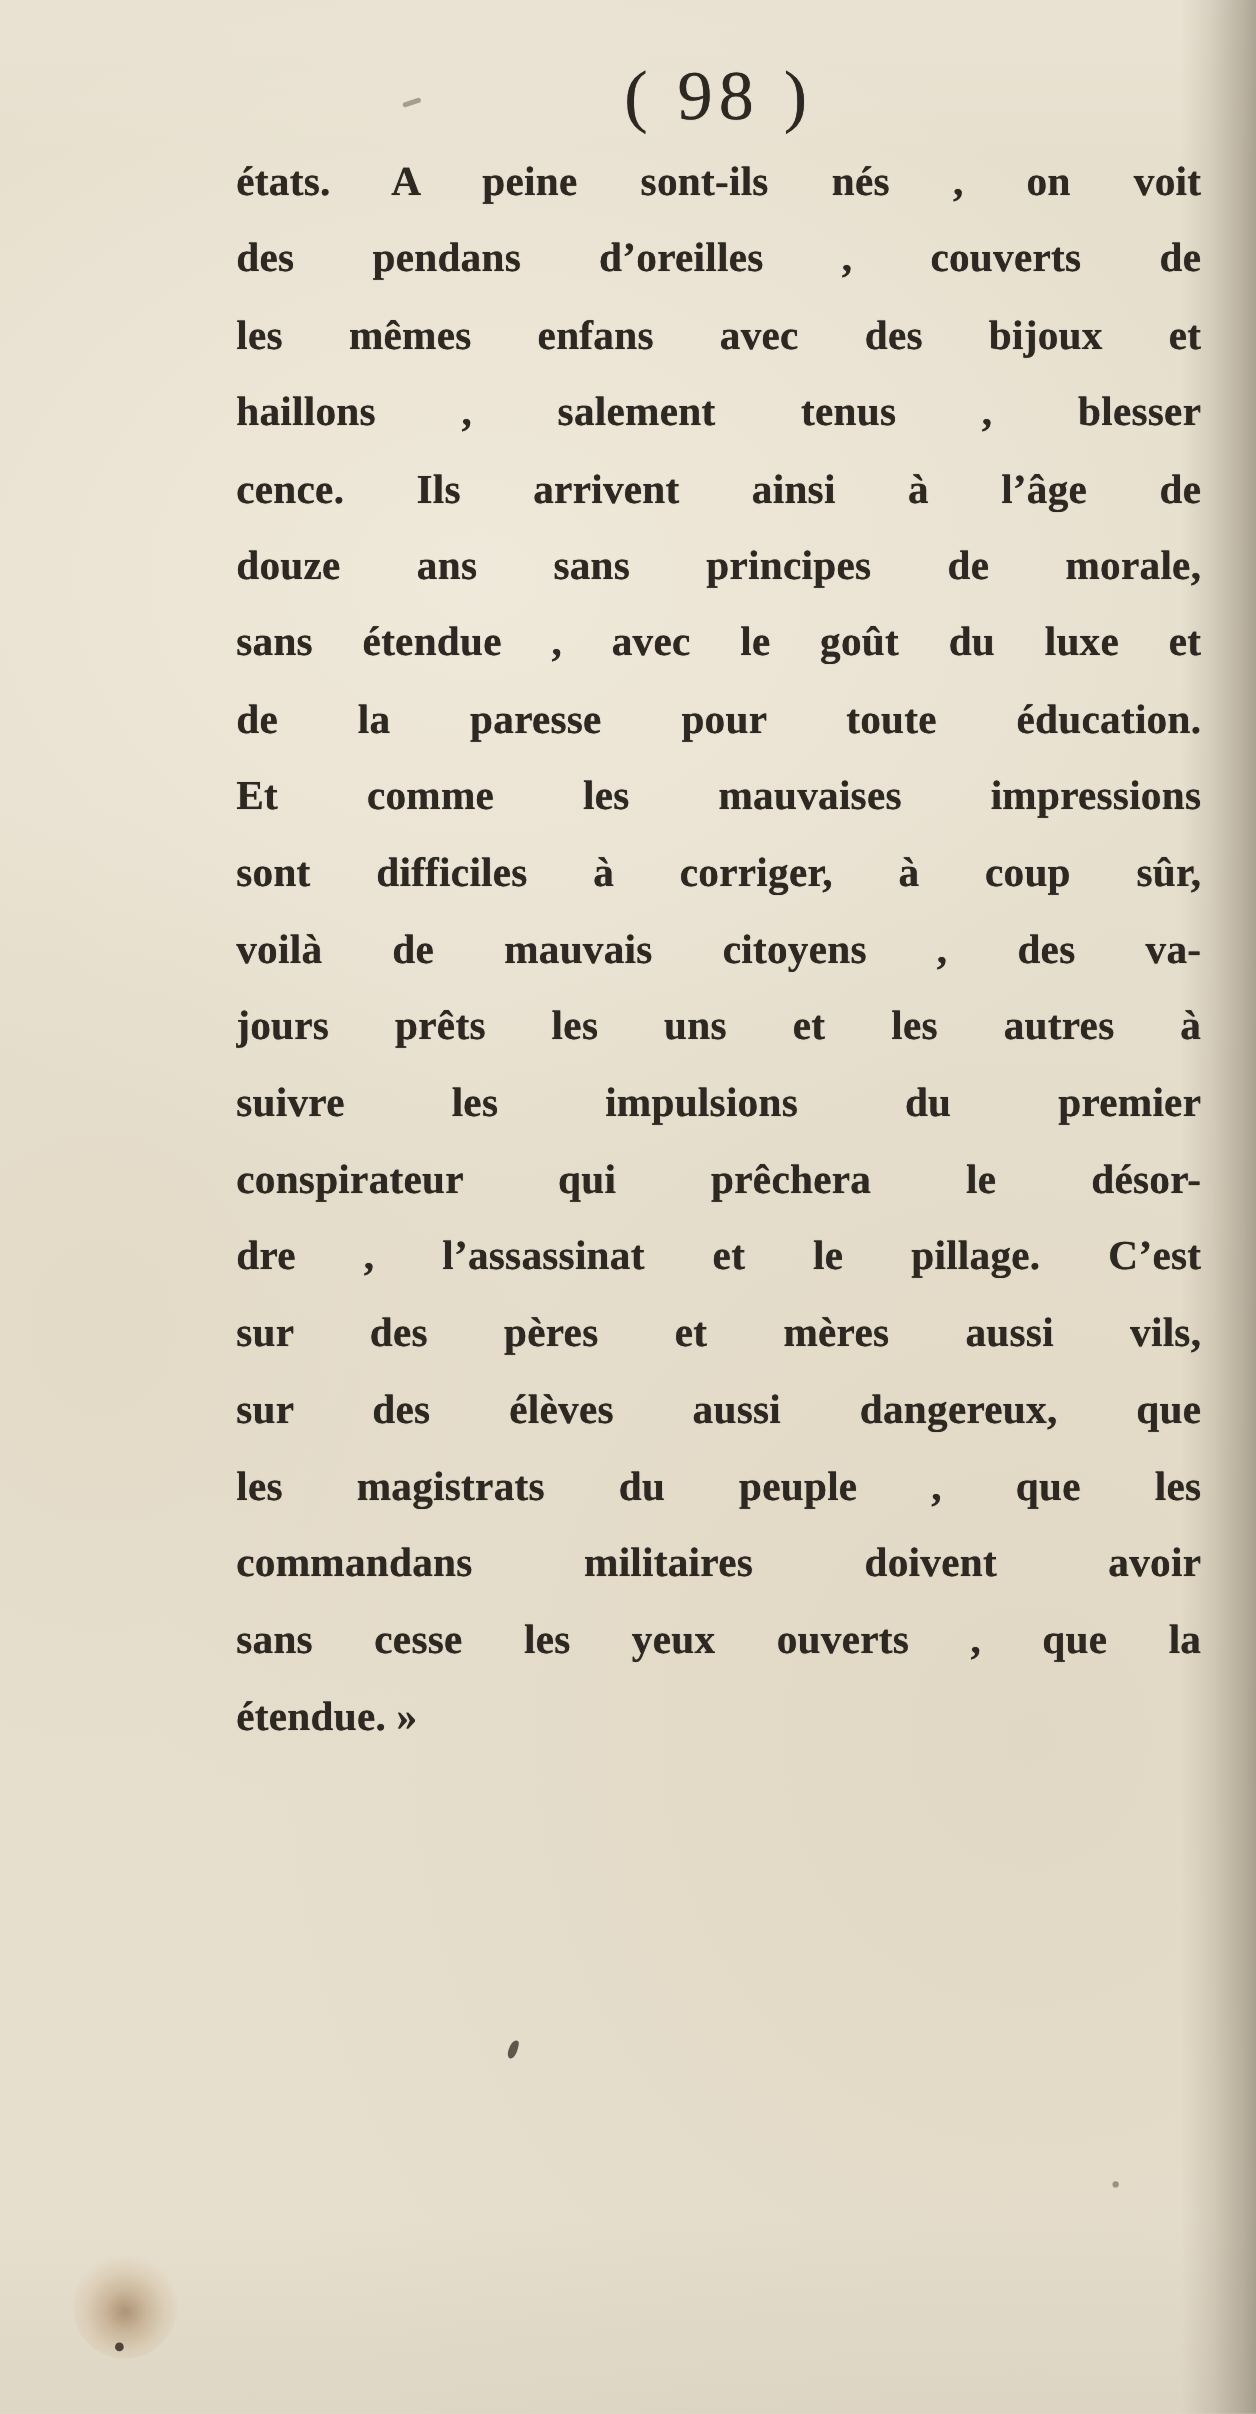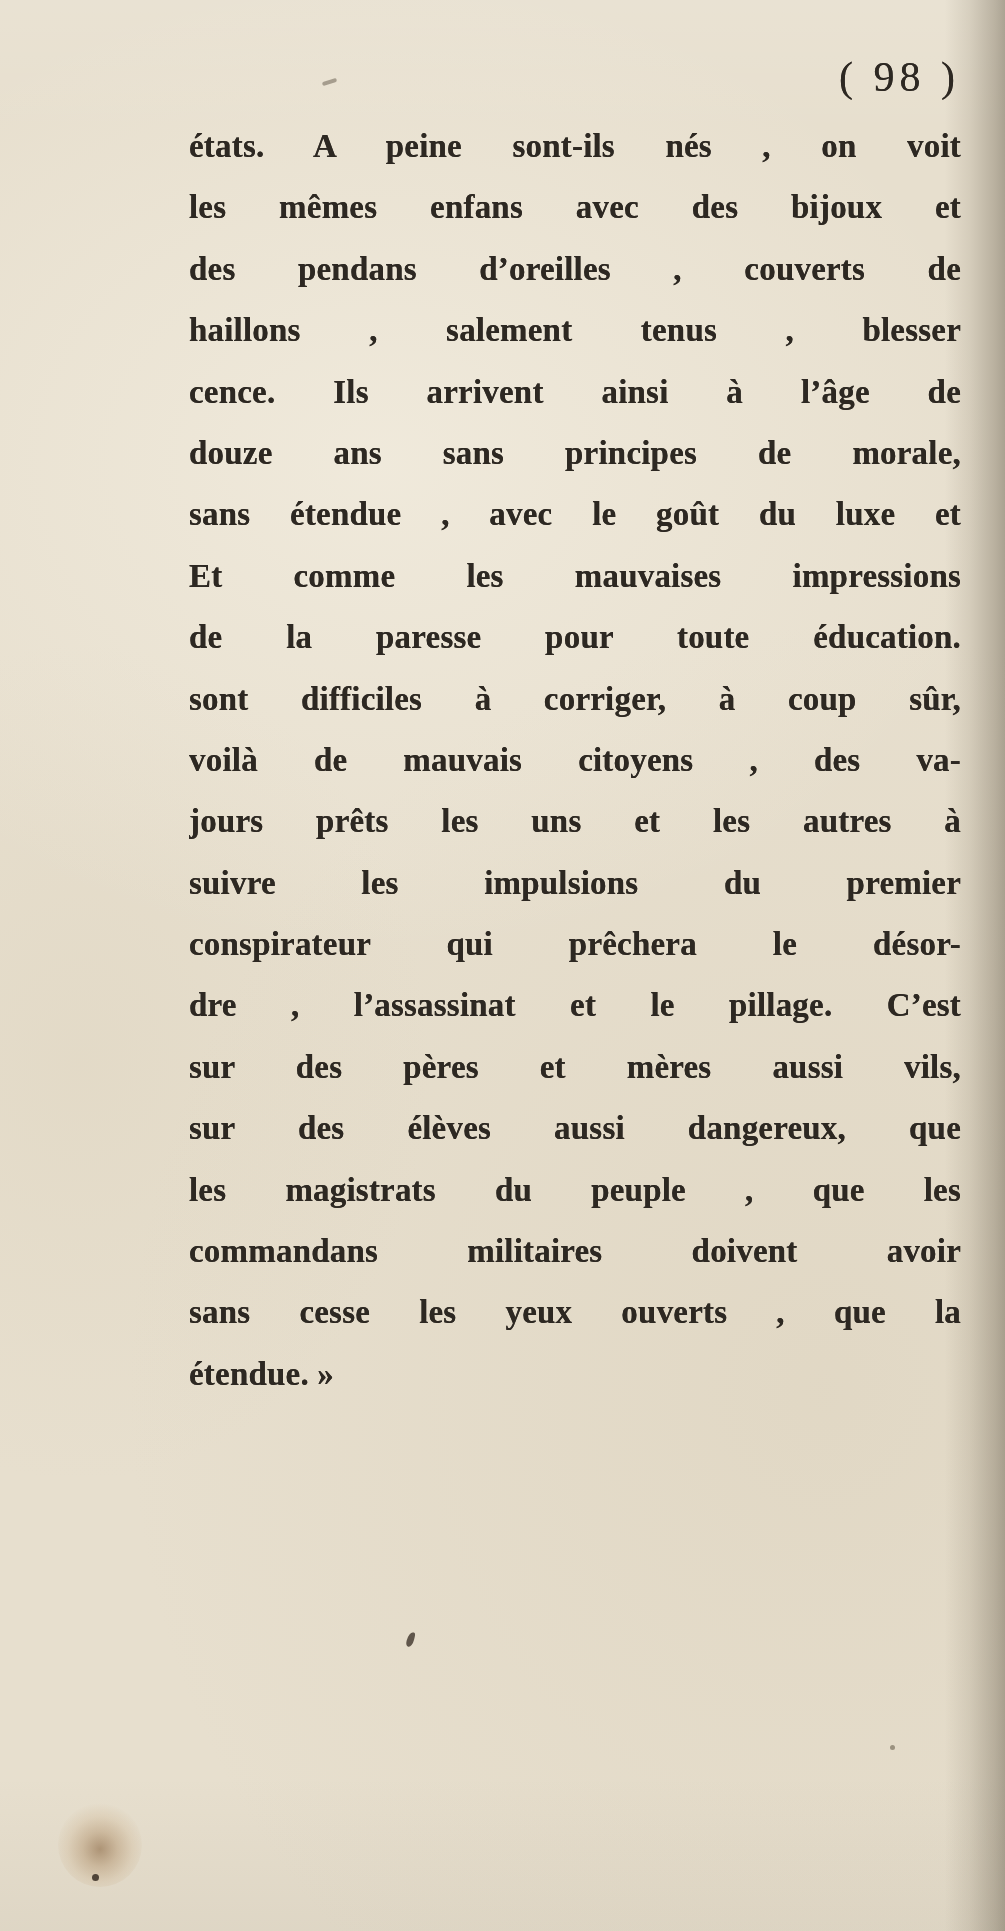--- a/index.html
+++ b/index.html
@@ -34,22 +34,22 @@
       radial-gradient(ellipse 500px 600px at 8% 55%, rgba(214,203,179,0.25), rgba(214,203,179,0) 70%);
   }
 
   .page-header {
     position: absolute;
     left: 190px;
     top: 46px;
     width: 770px;
     height: 62px;
     line-height: 62px;
-    text-align: right;
-    font-size: 42px;
+    text-align: center;
+    font-size: 56px;
     letter-spacing: 5px;
     text-shadow: 0 0 0.6px rgba(45,40,34,0.85);
   }
 
   .text-block {
     position: absolute;
     left: 189px;
     top: 116px;
     width: 772px;
   }
@@ -124,28 +124,28 @@
     background: rgba(95,85,68,0.55);
   }
 </style>
 </head>
 <body>
 
 <div class="page-header">( 98 )</div>
 
 <div class="text-block">
   <div class="line">états. A peine sont-ils nés , on voit</div>
+  <div class="line">des pendans d’oreilles , couverts de</div>
   <div class="line">les mêmes enfans avec des bijoux et</div>
-  <div class="line">des pendans d’oreilles , couverts de</div>
   <div class="line">haillons , salement tenus , blesser</div>
   <div class="line">cence. Ils arrivent ainsi à l’âge de</div>
   <div class="line">douze ans sans principes de morale,</div>
   <div class="line">sans étendue , avec le goût du luxe et</div>
+  <div class="line">de la paresse pour toute éducation.</div>
   <div class="line">Et comme les mauvaises impressions</div>
-  <div class="line">de la paresse pour toute éducation.</div>
   <div class="line">sont difficiles à corriger, à coup sûr,</div>
   <div class="line">voilà de mauvais citoyens , des va-</div>
   <div class="line">jours prêts les uns et les autres à</div>
   <div class="line">suivre les impulsions du premier</div>
   <div class="line">conspirateur qui prêchera le désor-</div>
   <div class="line">dre , l’assassinat et le pillage. C’est</div>
   <div class="line">sur des pères et mères aussi vils,</div>
   <div class="line">sur des élèves aussi dangereux, que</div>
   <div class="line">les magistrats du peuple , que les</div>
   <div class="line">commandans militaires doivent avoir</div>

